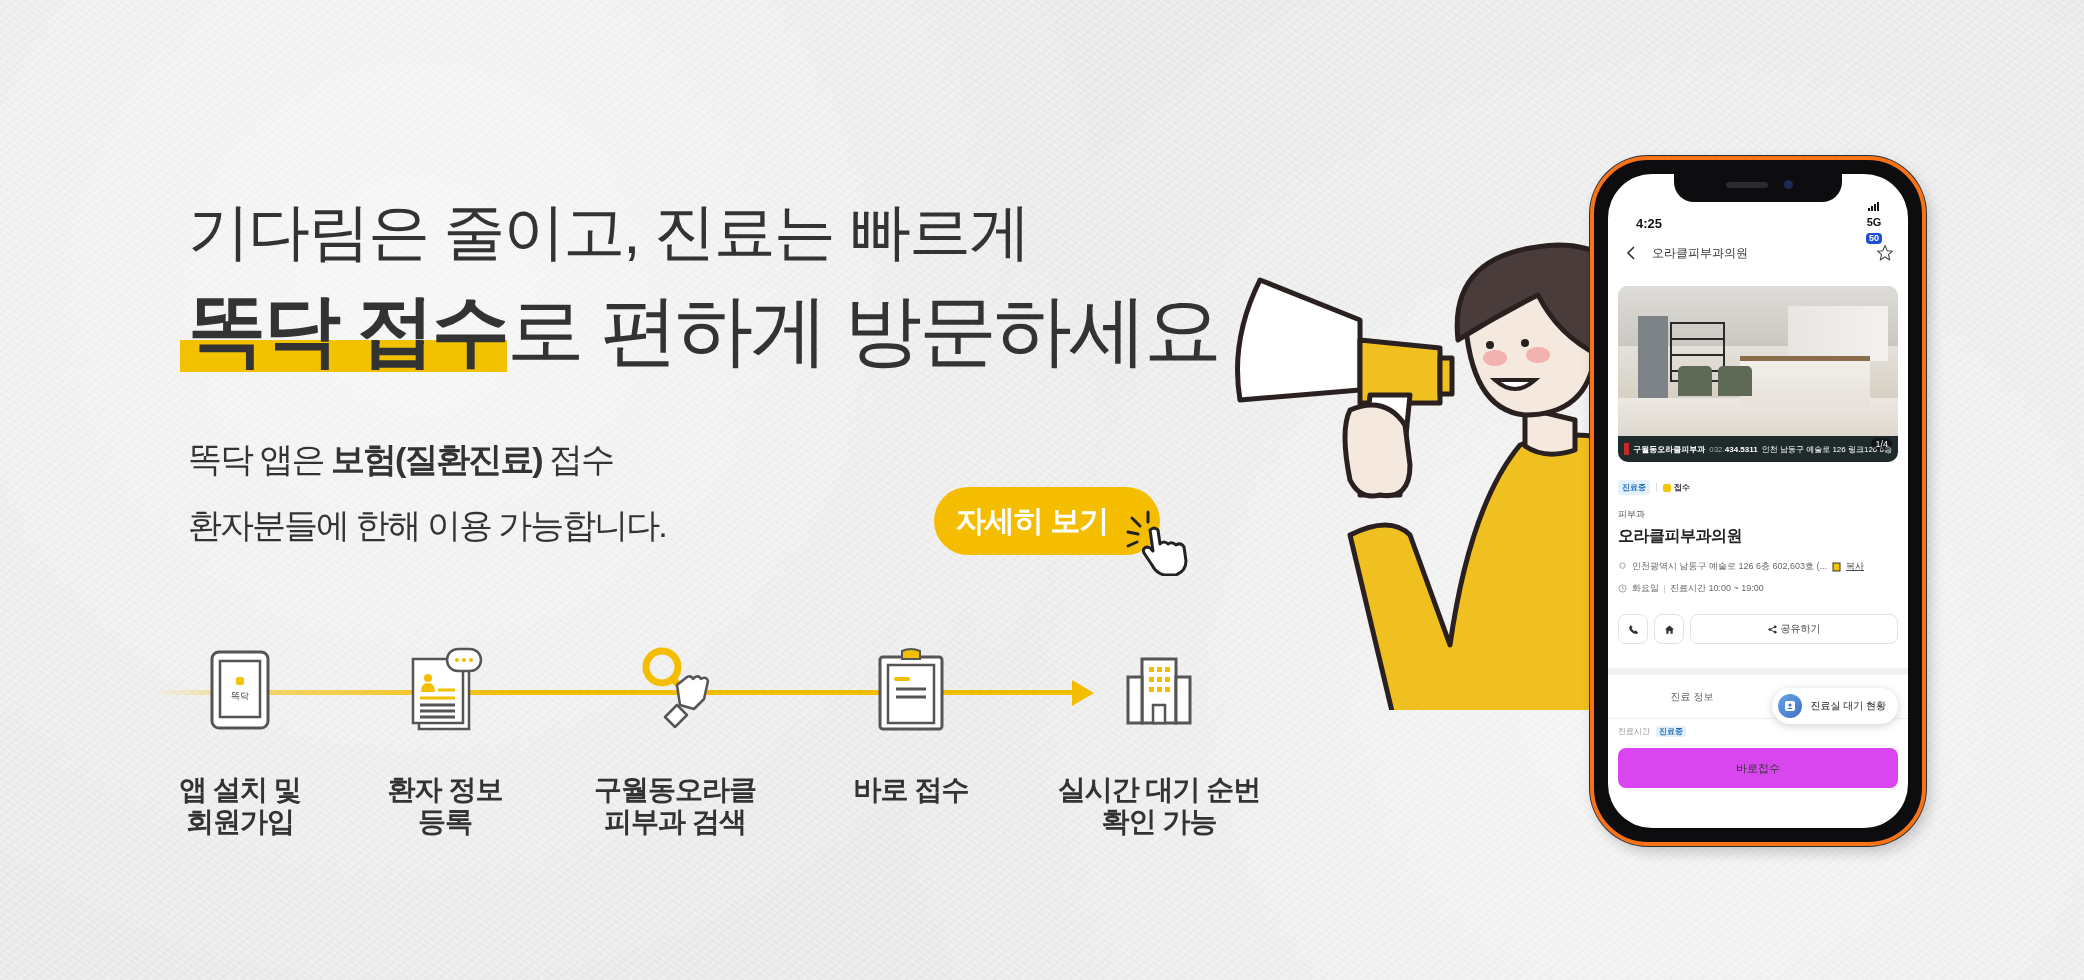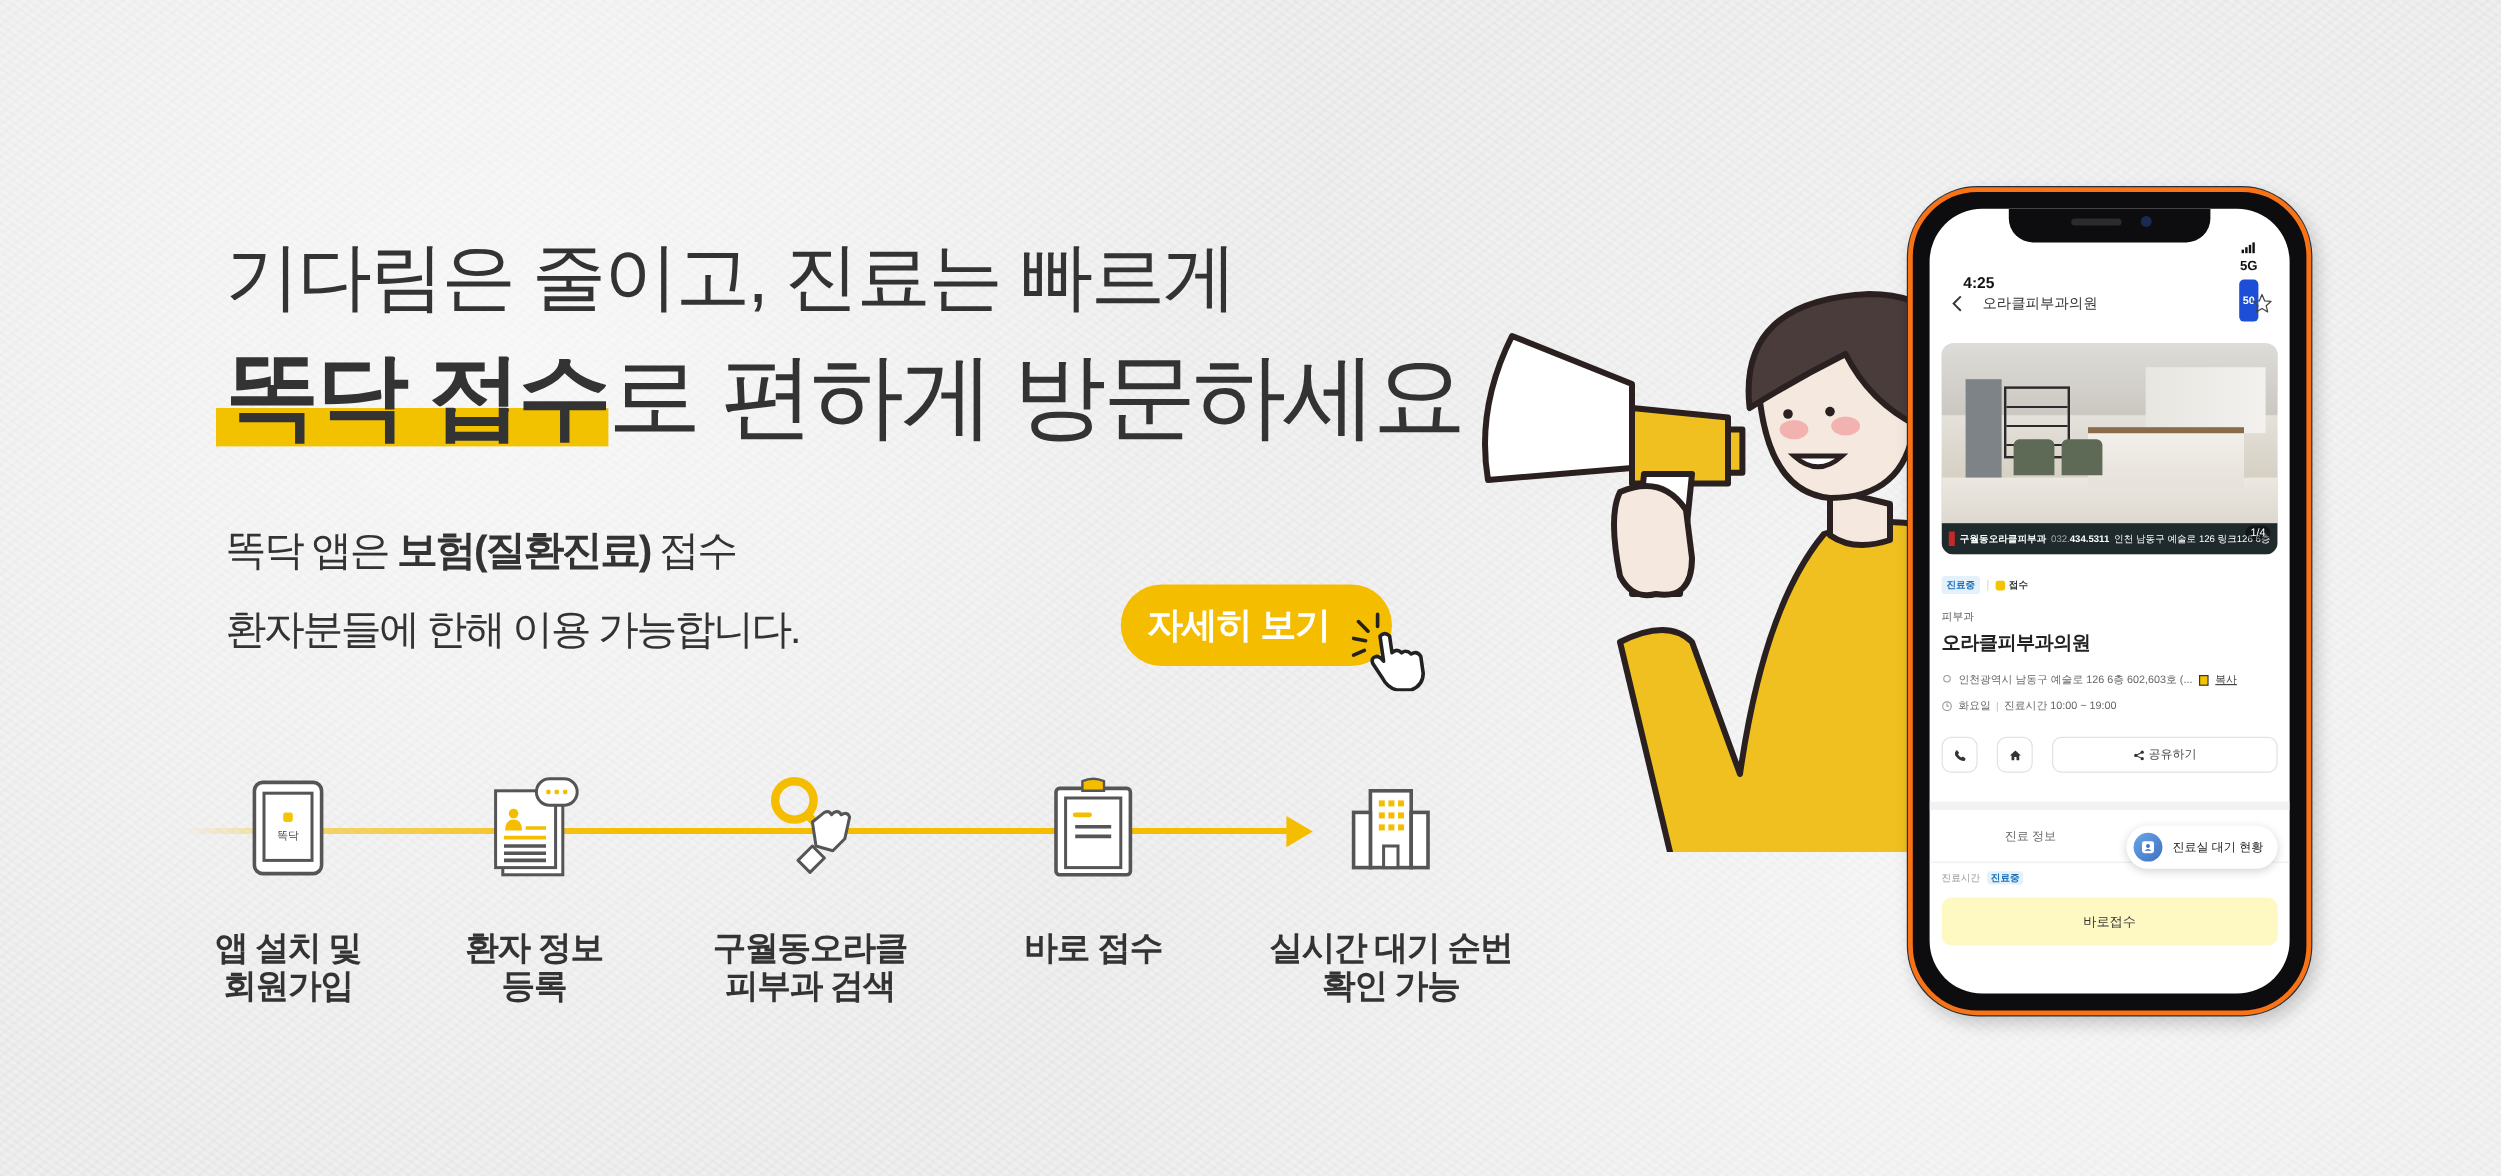--- a/index.html
+++ b/index.html
@@ -74,21 +74,21 @@
       position: absolute; left: 50%; top: 0; transform: translateX(-50%);
       width: 168px; height: 28px; background: #0d0d0f; border-radius: 0 0 20px 20px; z-index: 5;
     }
     .notch .speaker { position: absolute; left: 52px; top: 8px; width: 42px; height: 6px; border-radius: 3px; background: #2b2b2f; }
     .notch .camera { position: absolute; left: 110px; top: 6px; width: 9px; height: 9px; border-radius: 50%; background: #1a2a55; }
 
     .status-bar { position: absolute; top: 28px; left: 28px; right: 26px; display: flex; justify-content: space-between; align-items: center; font-size: 13px; font-weight: 700; color: #111; }
     .status-right { display: flex; gap: 5px; align-items: center; font-size: 11px; flex-direction: column; }
     .signal { display: flex; gap: 1px; align-items: flex-end; height: 9px; }
     .signal i { display: block; width: 2px; background: #111; }
-    .battery { background: #1d4ed8; color: #fff; border-radius: 4px; padding: 12px 3px; font-size: 9px; line-height: 11px; }
+    .battery { background: #1d4ed8; color: #fff; border-radius: 4px; padding: 0 3px; font-size: 9px; line-height: 11px; }
 
     .app-bar { position: absolute; top: 70px; left: 18px; right: 14px; display: flex; align-items: center; font-size: 12px; color: #333; }
     .app-bar .title { margin-left: 16px; flex: 1; }
 
     .hero {
       position: absolute; left: 10px; right: 10px; top: 112px; height: 176px; border-radius: 10px; overflow: hidden;
       background: linear-gradient(180deg, #cfd0cc 0%, #e4e1db 35%, #d8d2c6 60%, #c9c4bb 100%);
     }
     .hero .ceiling { position: absolute; left: 0; right: 0; top: 0; height: 60px; background: linear-gradient(180deg,#dedcd8,#cbc8c2); }
     .hero .pillar { position: absolute; left: 20px; top: 30px; width: 30px; height: 90px; background: #7e8387; }
@@ -113,39 +113,39 @@
     .tag-receipt i { display: inline-block; width: 8px; height: 8px; background: #f5c400; border-radius: 2px; }
 
     .dept { position: absolute; left: 10px; top: 334px; font-size: 9px; color: #555; }
     .clinic-name { position: absolute; left: 10px; top: 352px; font-size: 16px; font-weight: 700; color: #222; letter-spacing: -0.5px; }
     .info-row { position: absolute; left: 10px; display: flex; align-items: center; gap: 5px; font-size: 9px; color: #666; white-space: nowrap; }
     .info-row.addr { top: 386px; }
     .info-row.hours { top: 408px; }
     .info-row .copy { color: #444; text-decoration: underline; }
     .info-row .sep { width: 1px; height: 8px; background: #ccc; }
 
-    .actions { position: absolute; left: 10px; right: 10px; top: 440px; display: flex; gap: 16px; height: 30px; }
+    .actions { position: absolute; left: 10px; right: 10px; top: 440px; display: flex; gap: 6px; height: 30px; }
     .act-btn { width: 30px; height: 30px; border: 1px solid #e2e2e2; border-radius: 8px; display: flex; align-items: center; justify-content: center; cursor: pointer; }
     .share-btn { flex: 1; border: 1px solid #e2e2e2; border-radius: 8px; display: flex; align-items: center; justify-content: center; gap: 4px; font-size: 10px; color: #444; cursor: pointer; }
 
     .divider-band { position: absolute; left: 0; right: 0; top: 494px; height: 7px; background: #f2f2f2; }
     .tabs { position: absolute; left: 0; right: 0; top: 501px; height: 44px; display: flex; border-bottom: 1px solid #eee; font-size: 10px; color: #666; padding-left: 12px; }
     .tabs .tab { flex: 1; display: flex; align-items: center; justify-content: center; cursor: pointer; }
     .sub-label { position: absolute; left: 10px; top: 552px; font-size: 8px; color: #999; display: flex; gap: 6px; }
     .sub-label .chip { background: #e4f1fb; color: #1d6fb8; padding: 0 3px; border-radius: 3px; font-weight: 700; }
 
     .wait-fab {
       position: absolute; right: 10px; top: 514px; height: 36px; padding: 0 12px 0 6px; border-radius: 18px;
       background: #fff; box-shadow: 0 2px 8px rgba(0,0,0,0.18); display: flex; align-items: center; gap: 8px;
       font-size: 10px; color: #222; cursor: pointer;
     }
     .wait-fab .circ { width: 24px; height: 24px; border-radius: 50%; background: linear-gradient(135deg,#6aa6e8,#3e6fc4); display: flex; align-items: center; justify-content: center; }
 
     .cta {
-      position: absolute; left: 10px; right: 10px; top: 574px; height: 40px; border-radius: 8px; background: #fef9c3;
+      position: absolute; left: 10px; right: 10px; top: 574px; height: 40px; border-radius: 8px; background: #d946ef;
       display: flex; align-items: center; justify-content: center; font-size: 11px; color: #333; cursor: pointer;
     }
   </style>
 </head>
 <body>
 
 <div class="headline">
   <div class="line1">기다림은 줄이고, 진료는 빠르게</div>
   <div class="line2"><span class="hl">똑닥 접수</span><span>로 편하게 방문하세요</span></div>
 </div>

